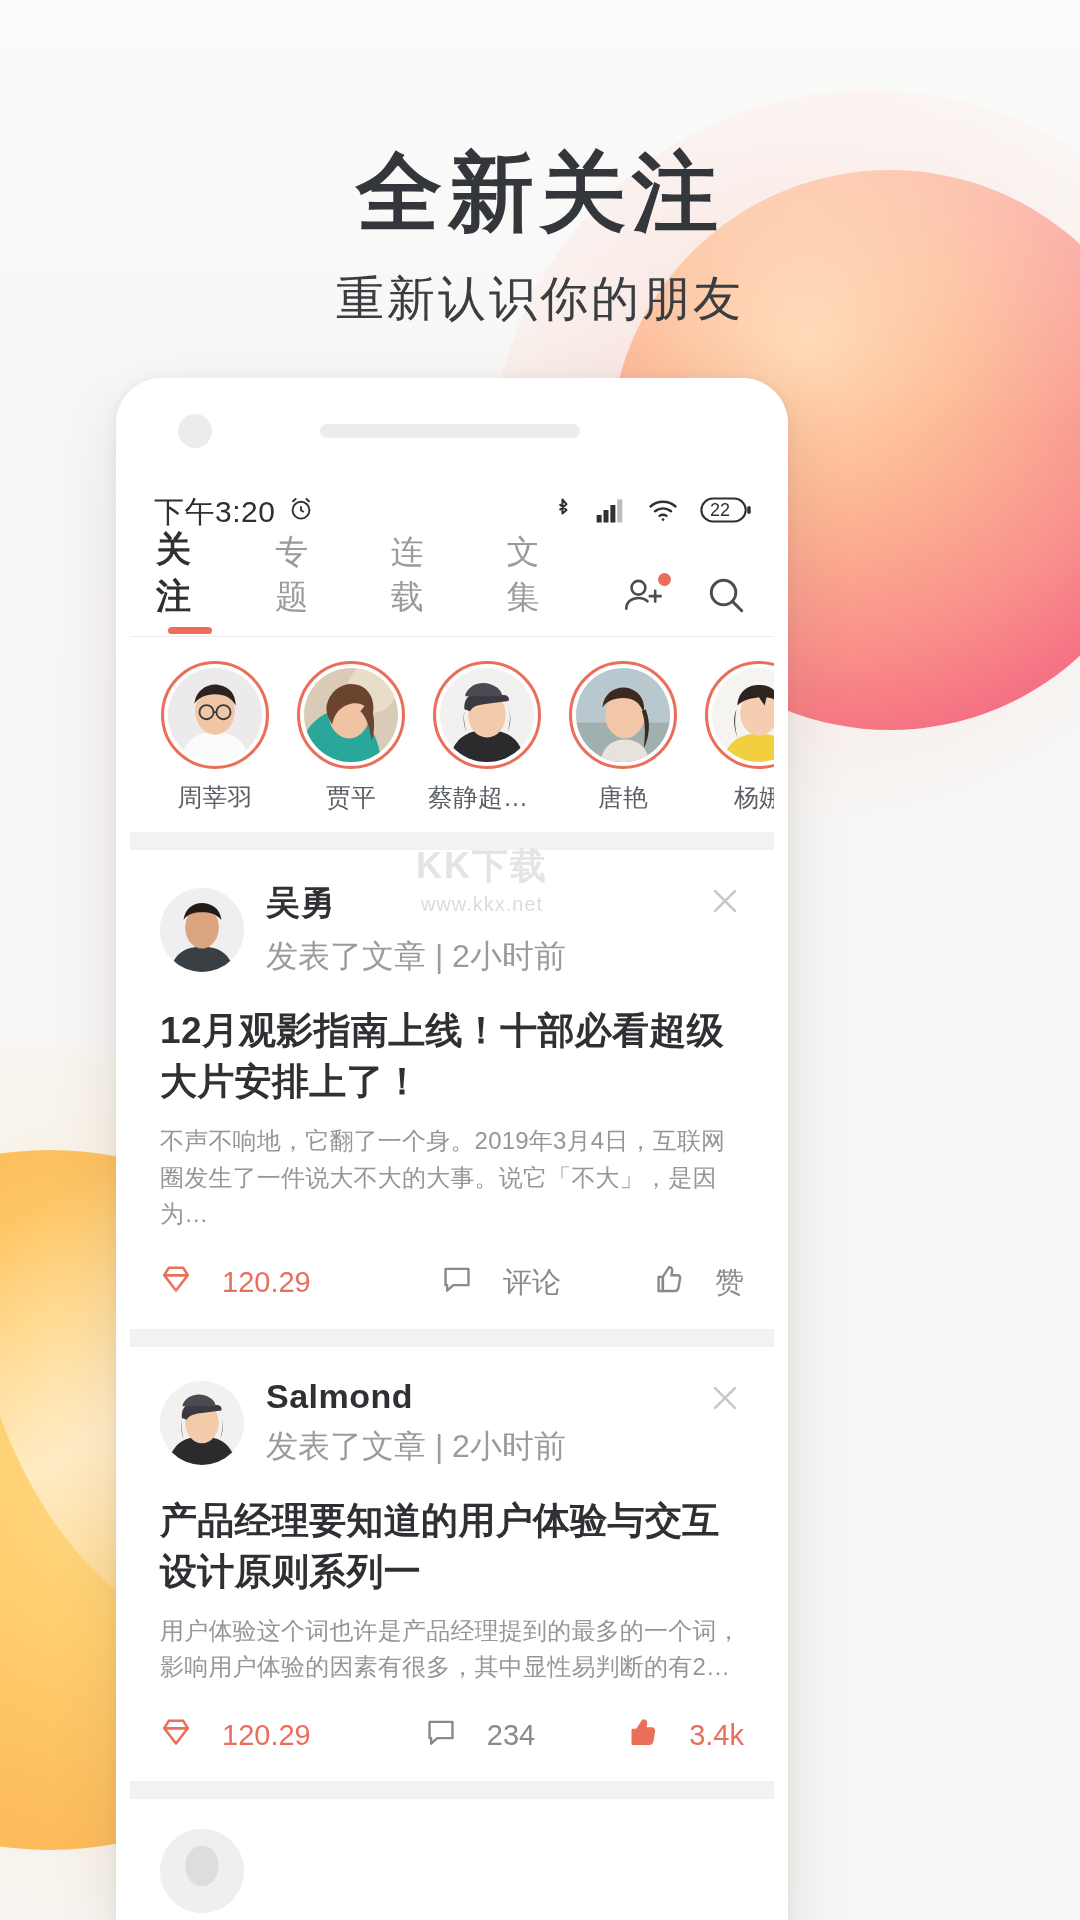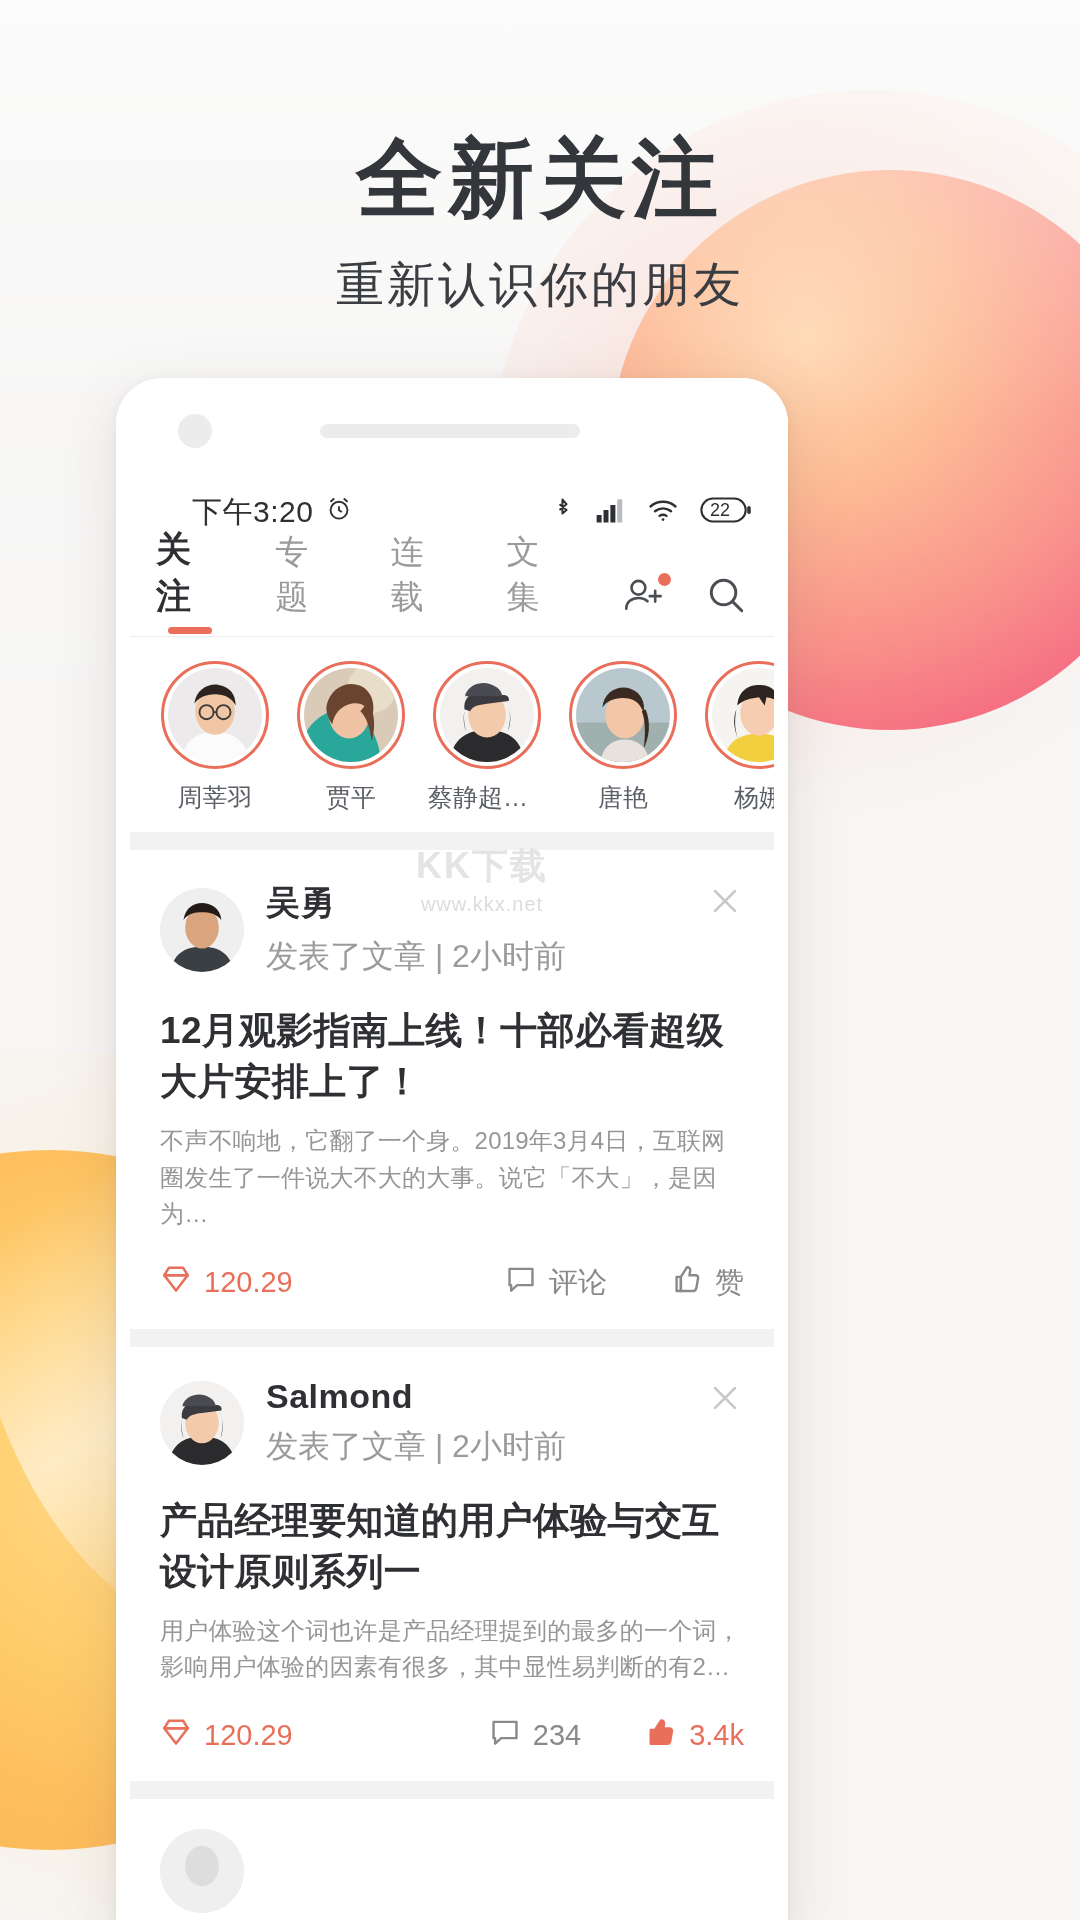--- a/index.html
+++ b/index.html
@@ -37,21 +37,21 @@
     position:absolute; left:-40px; top:880px; width:520px; height:760px;
     border-radius:50% 50% 45% 55% / 40% 45% 55% 60%;
     background:linear-gradient(150deg, rgba(255,255,255,0) 35%, rgba(255,255,255,0.55) 60%, rgba(255,255,255,0) 85%);
   }
   .veil {
     position:absolute; left:0; top:0; width:1080px; height:1920px;
     background:linear-gradient(180deg, rgba(255,255,255,0.55) 0%, rgba(255,255,255,0.12) 22%, rgba(255,255,255,0) 45%);
   }
 
   
-  #headline { position:absolute; z-index:3; left:0; top:132px; width:1080px; text-align:center; }
+  #headline { position:absolute; z-index:3; left:0; top:146px; width:1080px; text-align:center; }
   .h-title {
     font-size:86px; font-weight:bold; color:#33363b;
     letter-spacing:6px; line-height:1.08;
   }
   .h-sub {
     margin-top:28px; font-size:48px; color:#3a3d42;
     letter-spacing:3px; font-weight:400;
   }
 
   
@@ -64,21 +64,21 @@
     overflow:hidden;
   }
   .bezel { height:96px; position:relative; background:#fff; }
   .cam { position:absolute; left:62px; top:36px; width:34px; height:34px; border-radius:50%; background:#ececec; }
   .speaker { position:absolute; left:204px; top:46px; width:260px; height:14px; border-radius:7px; background:#ececec; }
 
   .screen { position:absolute; left:14px; top:96px; right:14px; bottom:0; background:#fff; overflow:hidden; }
 
   
   .statusbar { height:76px; display:flex; align-items:center; justify-content:space-between; padding:0 22px 0 24px; }
-  .sb-left { display:flex; align-items:center; gap:12px; font-size:30px; color:#2e3033; letter-spacing:0.5px;margin-left:38px; }
+  .sb-left { display:flex; align-items:center; gap:12px; font-size:30px; color:#2e3033; letter-spacing:0.5px; }
   .sb-right { display:flex; align-items:center; gap:22px; }
   .ico { display:block; }
 
   
   .tabbar { display:flex; align-items:flex-end; padding:0 26px; height:86px; position:relative; }
   .tab {
     font-size:33px; color:#9b9b9b; margin-right:52px; position:relative;
     padding-bottom:16px; letter-spacing:1px;
   }
   .tab.active { color:#2e3033; font-weight:bold; font-size:35px; }
@@ -112,24 +112,24 @@
   .card-user { font-size:34px; color:#2e3033; font-weight:bold; letter-spacing:0.5px; }
   .card-sub { margin-top:9px; font-size:32px; color:#9b9b9b; }
   .card-close { position:absolute; right:32px; top:34px; width:34px; height:34px; color:#c8c8c8; }
   .card-title {
     margin-top:26px; font-size:37px; line-height:1.38; color:#2e3033; font-weight:bold; letter-spacing:0.3px;
   }
   .card-body {
     margin-top:16px; font-size:24px; line-height:1.52; color:#969696; letter-spacing:0.2px;
   }
   .card-actions { margin-top:30px; display:flex; align-items:center; }
-  .act { display:flex; align-items:center; gap:12px; font-size:29px; color:#8a8a8a; }
+  .act { display:flex; align-items:center; gap:30px; font-size:29px; color:#8a8a8a; }
   .act.diamond { color:#ea6f5a; }
   .act.liked { color:#ea6f5a; }
-  .act.mid { margin-left:auto; margin-right:64px; }
+  .act.mid { margin-left:auto; margin-right:92px; }
 
   
   .wm { position:absolute; left:286px; top:-8px; text-align:center; color:#e2e2e2; pointer-events:none; }
   .wm-logo { font-size:36px; font-weight:bold; letter-spacing:2px; color:#e4e4e4; }
   .wm-url { font-size:20px; color:#dcdcdc; letter-spacing:1px; margin-top:2px; }
 </style>
 </head>
 <body>
 
 <div id="bg">

